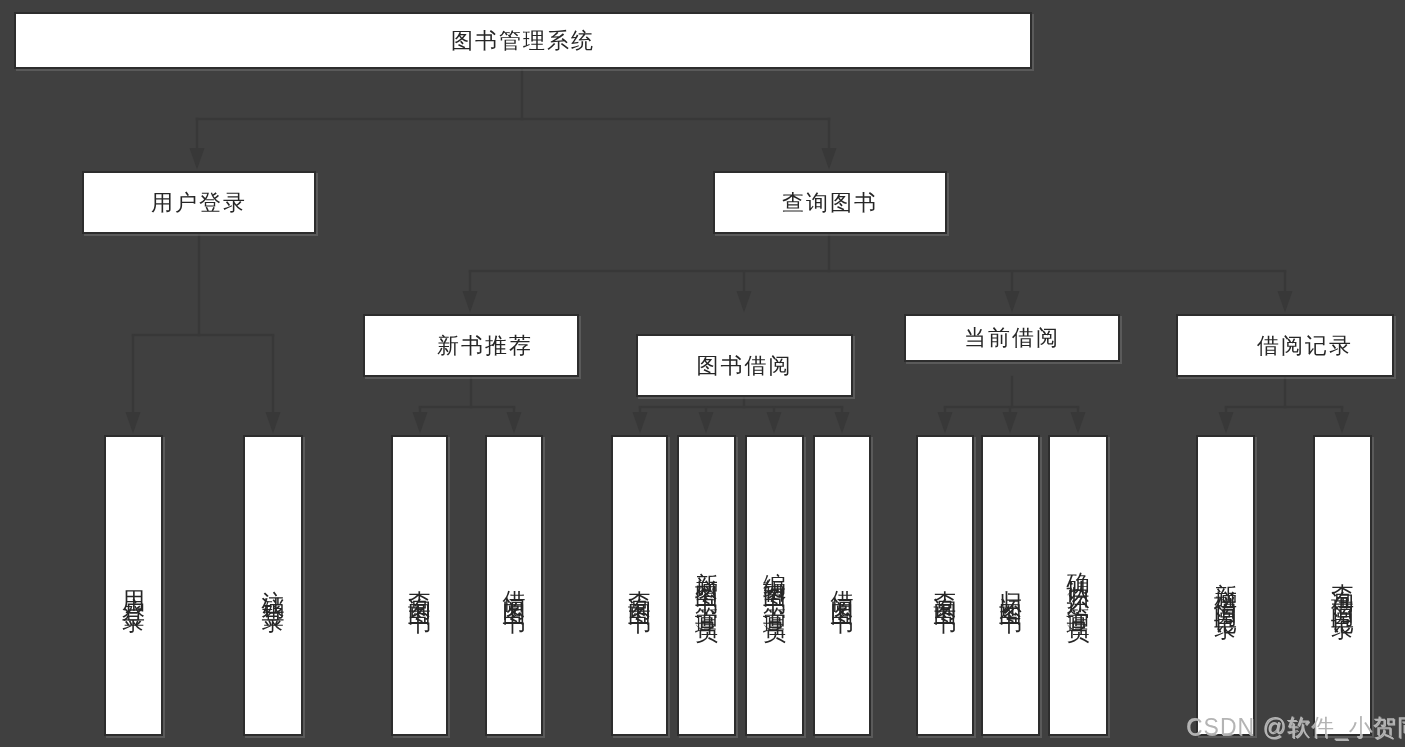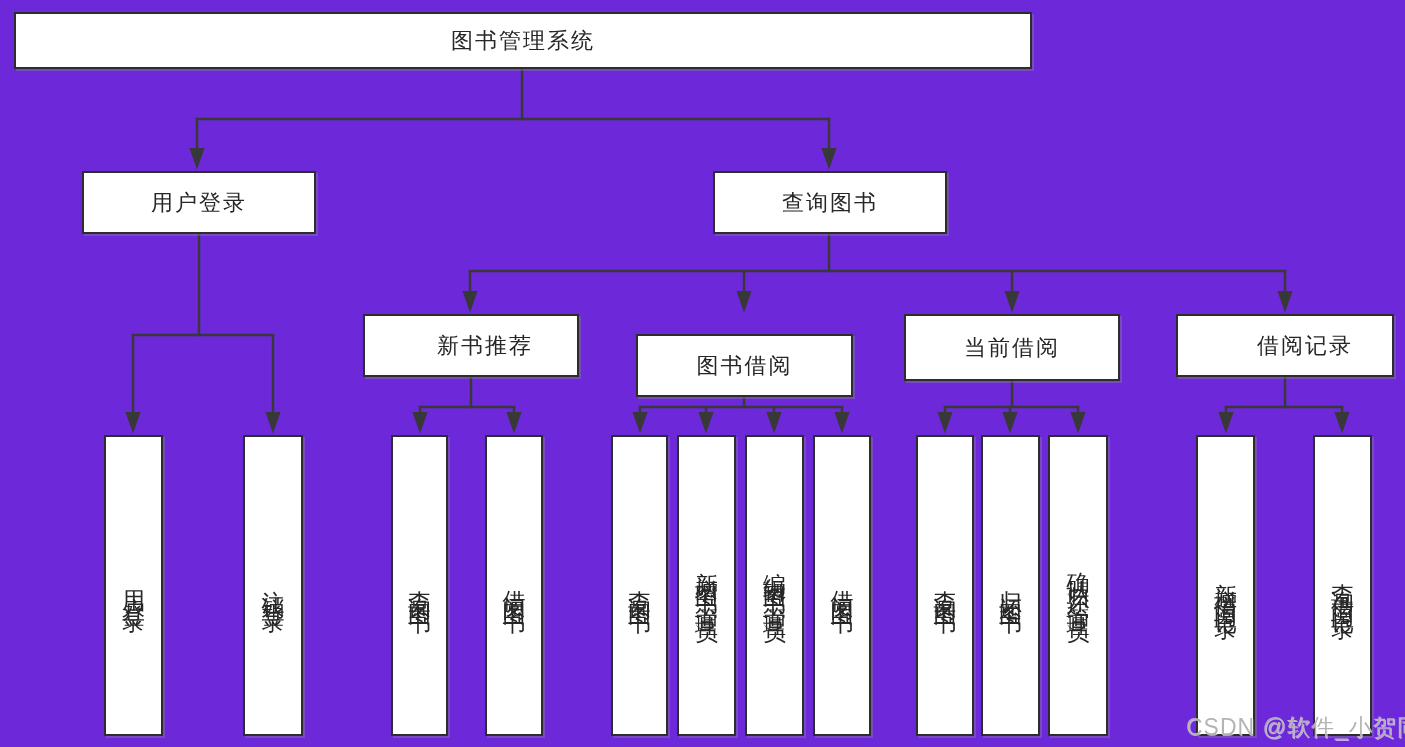--- a/index.html
+++ b/index.html
@@ -5,21 +5,21 @@
   html, body {
     margin: 0;
     padding: 0;
     background: #ffffff;
     font-family: "Liberation Sans", "DejaVu Sans", sans-serif;
   }
   #stage {
     position: relative;
     width: 1405px;
     height: 747px;
-    background: #6d28d9;
+    background: #404040;
     overflow: hidden;
   }
   #connectors {
     position: absolute;
     left: 0;
     top: 0;
     width: 1405px;
     height: 747px;
   }
   #connectors path {
@@ -119,21 +119,21 @@
     <path d="M1342 408 V427" marker-end="url(#arrow)"></path>
   </svg>
 
   <div class="hbox" style="left:14px; top:12px; width:1018px; height:57px;">图书管理系统</div>
 
   <div class="hbox" style="left:82px; top:171px; width:234px; height:63px;">用户登录</div>
   <div class="hbox" style="left:713px; top:171px; width:234px; height:63px;">查询图书</div>
 
   <div class="hbox" style="left:363px; top:314px; width:216px; height:63px;padding-left:28px;">新书推荐</div>
   <div class="hbox" style="left:636px; top:314px; width:217px; height:63px;margin-top:20px;">图书借阅</div>
-  <div class="hbox" style="left:904px; top:314px; width:216px; height:67px;">当前借阅</div>
+  <div class="hbox" style="left:904px; top:314px; width:216px; height:48px;">当前借阅</div>
   <div class="hbox" style="left:1176px; top:314px; width:218px; height:63px;padding-left:40px;">借阅记录</div>
 
   <div class="vbox" style="left:104px; top:435px; width:59px; height:301px;">
     <span>用户登录</span>
   </div>
   <div class="vbox" style="left:243px; top:435px; width:60px; height:301px;">
     <span>注销登录</span>
   </div>
 
   <div class="vbox" style="left:391px; top:435px; width:57px; height:301px;">

